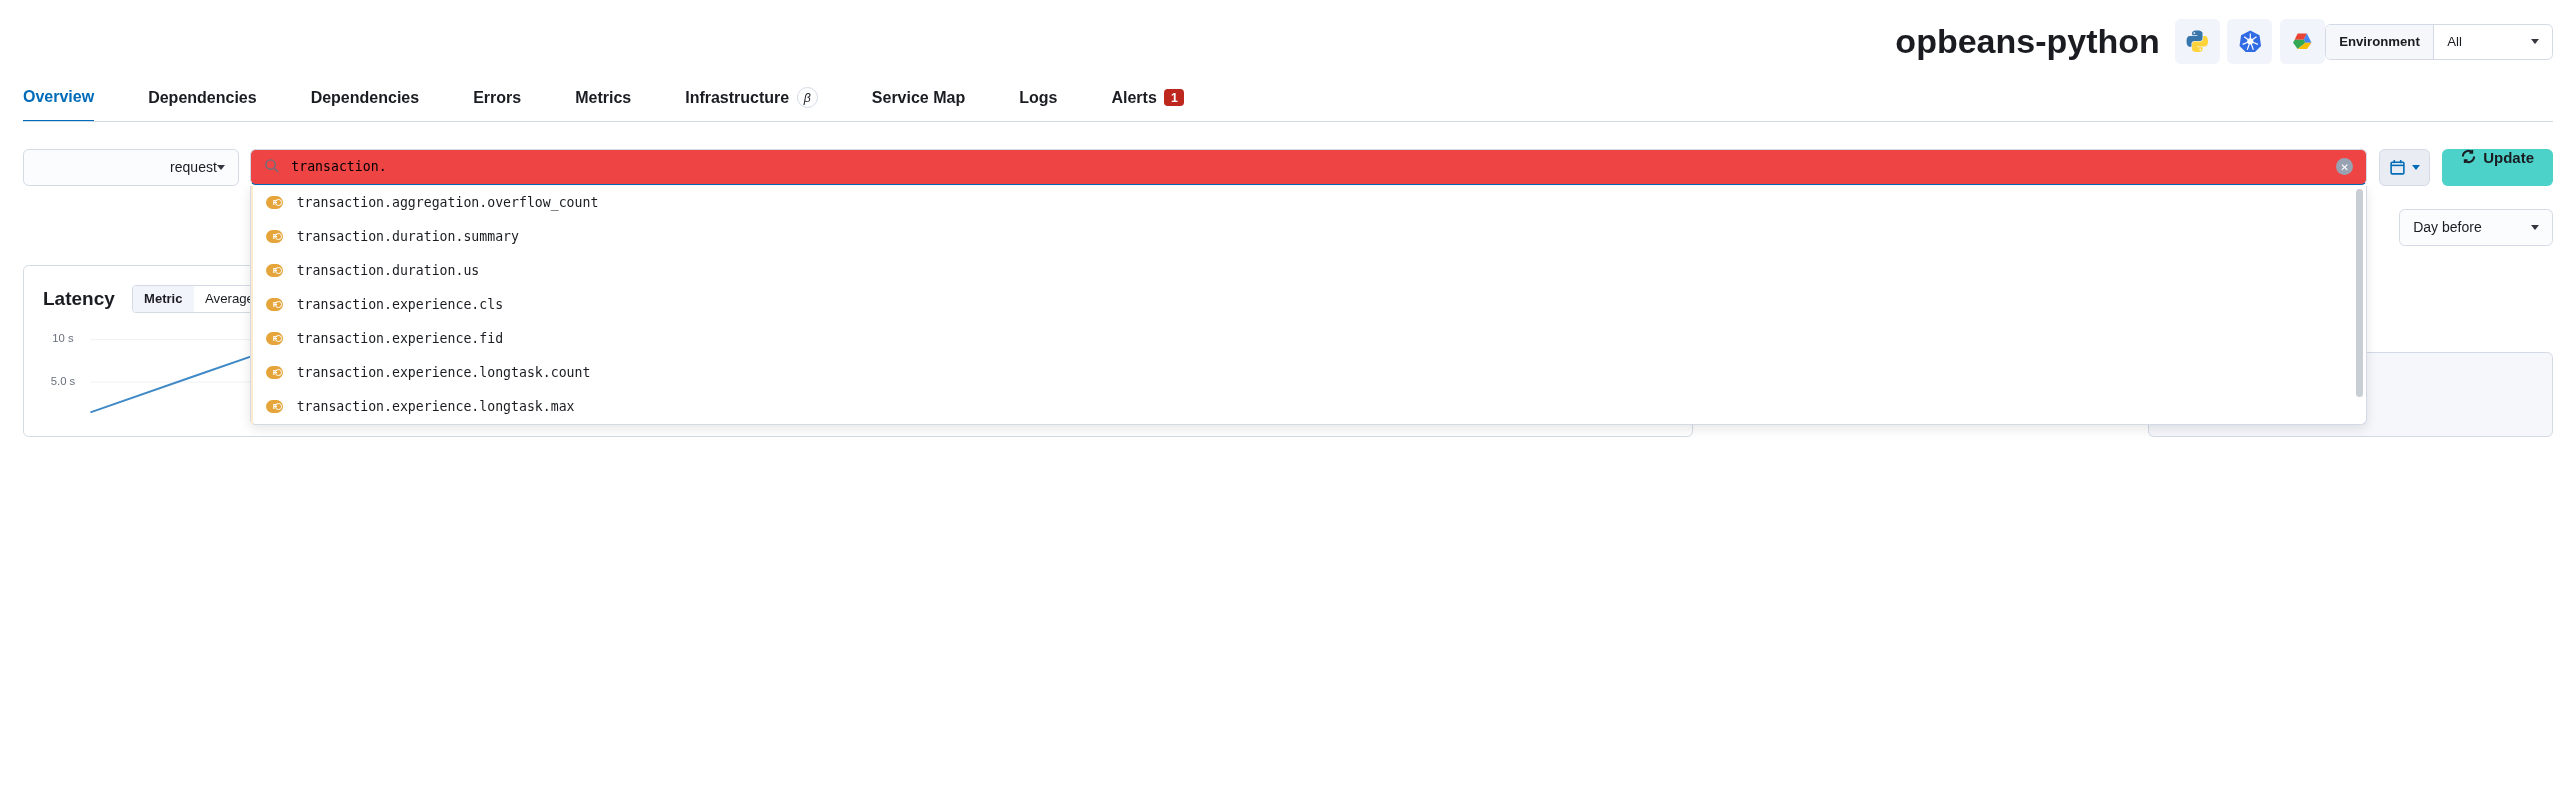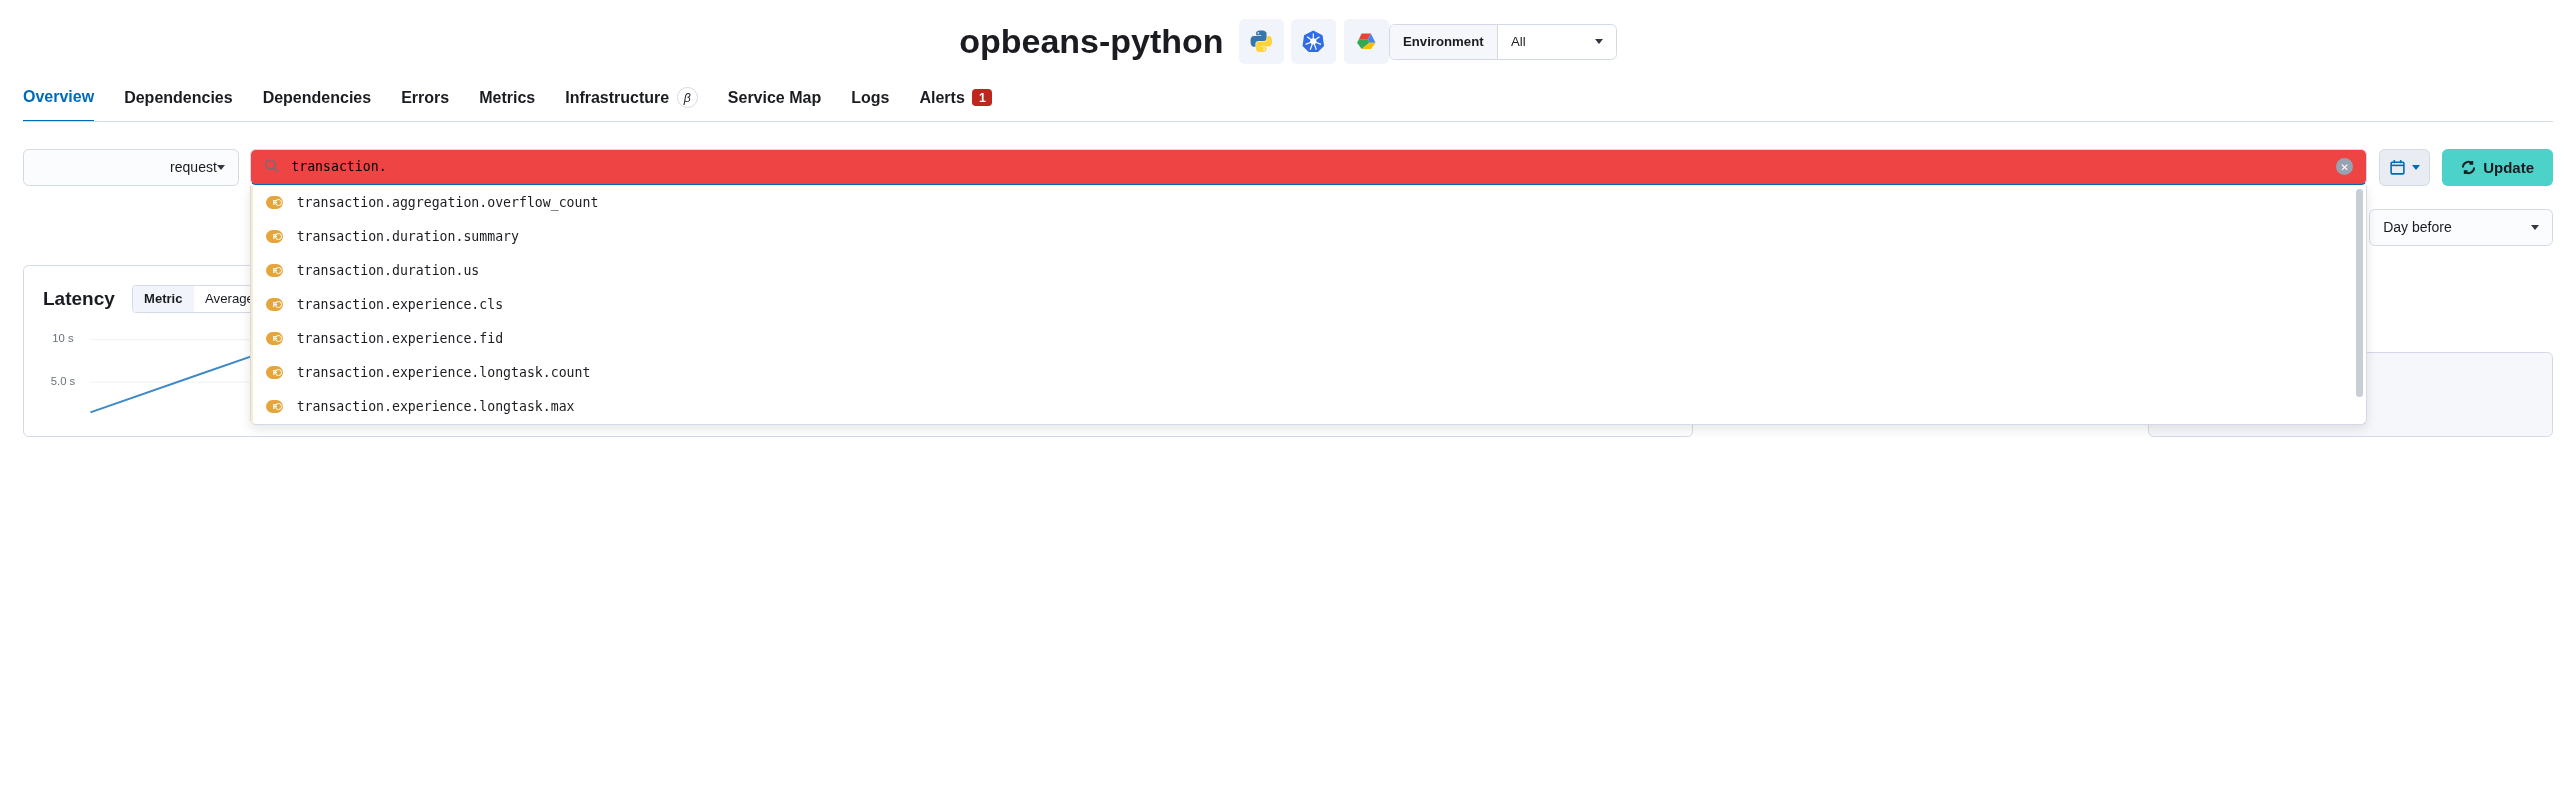--- a/index.html
+++ b/index.html
@@ -9,21 +9,21 @@
     }
     body {
       font-family: -apple-system, BlinkMacSystemFont, "Segoe UI", Helvetica, Arial, sans-serif;
       background: #fff;
       color: #1a1c21;
       padding: 19px 23px;
     }
     .header {
       display: flex;
       align-items: center;
-      justify-content: center;
+      justify-content: flex-end;
       margin-bottom: 23px;
     }
     .header-left {
       display: flex;
       align-items: center;
       gap: 15px;
     }
     .title {
       font-size: 34px;
       font-weight: 700;
@@ -58,21 +58,21 @@
     }
     .env-value {
       padding: 9.5px 13.2px;
       display: flex;
       align-items: center;
       gap: 69px;
       font-size: 13.2px;
     }
     .tabs {
       display: flex;
-      gap: 30px;
+      gap: 54px;
       border-bottom: 0.9px solid #d3dae6;
       margin-bottom: 26.5px;
     }
     .tab {
       padding: 0 0 13.2px 0;
       font-size: 16px;
       font-weight: 700;
       color: #1a1c21;
       cursor: pointer;
       display: flex;
@@ -172,21 +172,21 @@
     }
     .update-button {
       background: #4dd2ca;
       color: #1a1c21;
       border: none;
       border-radius: 5.7px;
       padding: 0 19px;
       font-size: 15px;
       font-weight: 700;
       display: flex;
-      align-items: center;
+      align-items: flex-start;
       gap: 7.6px;
       cursor: pointer;
     }
     .suggestions {
       position: absolute;
       top: 100%;
       left: 0;
       right: 0;
       background: #fff;
       border: 0.9px solid #d3dae6;
@@ -243,21 +243,21 @@
       height: 90%;
       background: #c9cdd4;
       border-radius: 4.7px;
     }
     .content-row {
       display: flex;
       justify-content: flex-end;
       margin-bottom: 19px;
     }
     .comparison-select {
-      width: 184px;
+      width: 154px;
       border: 0.9px solid #d3dae6;
       border-radius: 5.7px;
       padding: 9.5px 13.2px;
       display: flex;
       align-items: center;
       justify-content: space-between;
       font-size: 14px;
       background: #fbfcfd;
     }
     .main-content {

